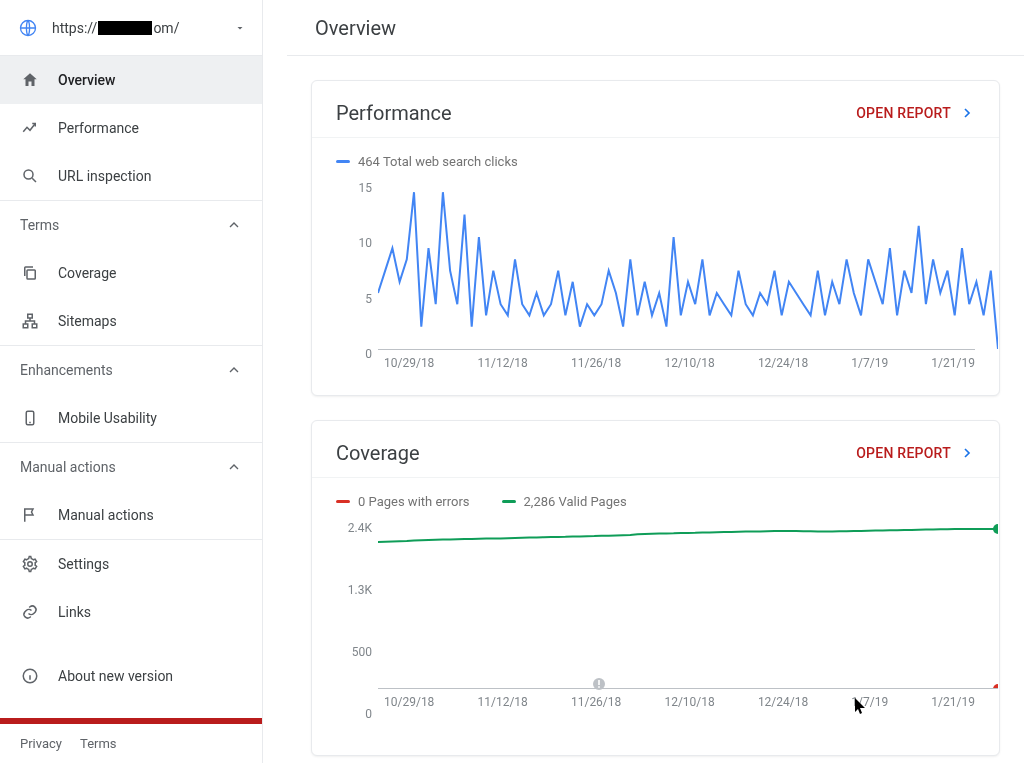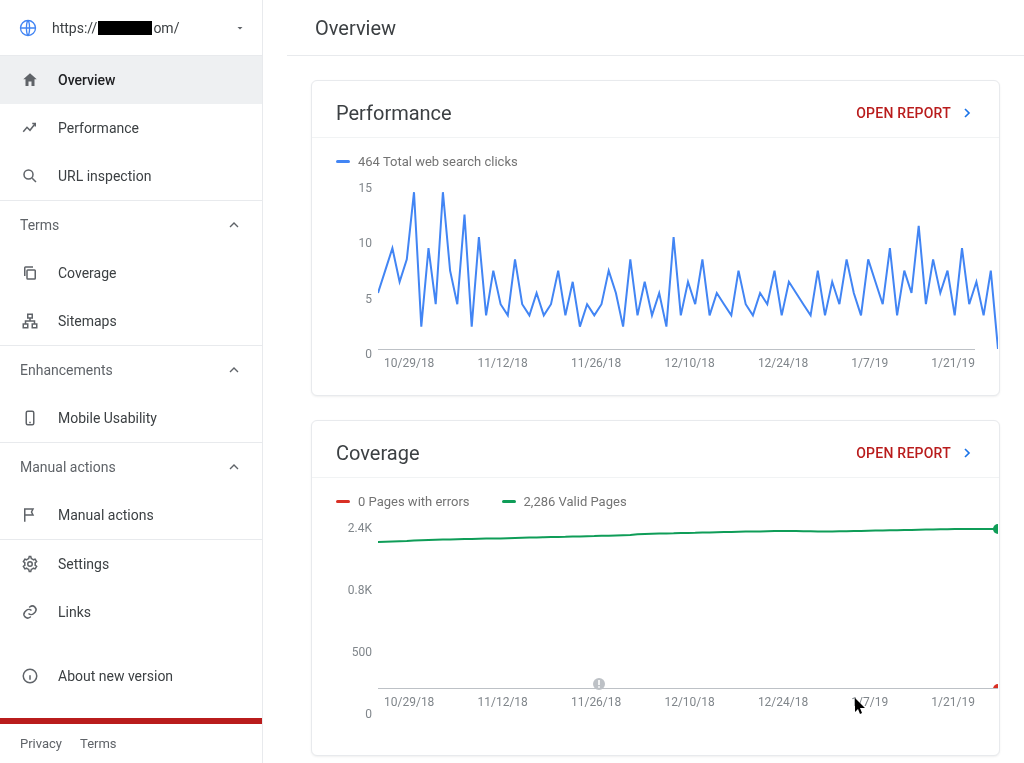--- a/index.html
+++ b/index.html
@@ -419,21 +419,21 @@
               <span>0 Pages with errors</span>
             </div>
             <div class="legend-item">
               <span class="swatch" style="background:#0f9d58"></span>
               <span>2,286 Valid Pages</span>
             </div>
           </div>
           <div class="chart-wrap" style="height:210px">
             <div class="y-ticks" id="cov-yticks">
                 <span>2.4K</span>
-                <span>0.8K</span>
+                <span>1.3K</span>
                 <span>500</span>
                 <span>0</span>
               </div>
             <div class="plot" style="border-bottom:none">
                 <svg id="cov-svg" width="620" height="168">
                   <path d="M0.0 168.0 L7.2 168.0 L14.4 168.0 L21.6 168.0 L28.8 168.0 L36.0 168.0 L43.3 168.0 L50.5 168.0 L57.7 168.0 L64.9 168.0 L72.1 168.0 L79.3 168.0 L86.5 168.0 L93.7 168.0 L100.9 168.0 L108.1 168.0 L115.3 168.0 L122.6 168.0 L129.8 168.0 L137.0 168.0 L144.2 168.0 L151.4 168.0 L158.6 168.0 L165.8 168.0 L173.0 168.0 L180.2 168.0 L187.4 168.0 L194.7 168.0 L201.9 168.0 L209.1 168.0 L216.3 168.0 L223.5 168.0 L230.7 168.0 L237.9 168.0 L245.1 168.0 L252.3 168.0 L259.5 168.0 L266.7 168.0 L274.0 168.0 L281.2 168.0 L288.4 168.0 L295.6 168.0 L302.8 168.0 L310.0 168.0 L317.2 168.0 L324.4 168.0 L331.6 168.0 L338.8 168.0 L346.0 168.0 L353.3 168.0 L360.5 168.0 L367.7 168.0 L374.9 168.0 L382.1 168.0 L389.3 168.0 L396.5 168.0 L403.7 168.0 L410.9 168.0 L418.1 168.0 L425.3 168.0 L432.6 168.0 L439.8 168.0 L447.0 168.0 L454.2 168.0 L461.4 168.0 L468.6 168.0 L475.8 168.0 L483.0 168.0 L490.2 168.0 L497.4 168.0 L504.7 168.0 L511.9 168.0 L519.1 168.0 L526.3 168.0 L533.5 168.0 L540.7 168.0 L547.9 168.0 L555.1 168.0 L562.3 168.0 L569.5 168.0 L576.7 168.0 L584.0 168.0 L591.2 168.0 L598.4 168.0 L605.6 168.0 L612.8 168.0 L620.0 168.0" fill="none" stroke="#d93025" stroke-width="2"></path>
                   <circle cx="620" cy="168" r="5" fill="#d93025"></circle>
                   <path d="M0.0 20.9 L7.2 20.7 L14.4 20.4 L21.6 20.2 L28.8 20.0 L36.0 19.6 L43.3 19.3 L50.5 19.0 L57.7 18.8 L64.9 18.6 L72.1 18.5 L79.3 18.3 L86.5 18.1 L93.7 18.0 L100.9 17.8 L108.1 17.6 L115.3 17.5 L122.6 17.4 L129.8 17.2 L137.0 16.9 L144.2 16.8 L151.4 16.6 L158.6 16.4 L165.8 16.2 L173.0 16.1 L180.2 15.9 L187.4 15.8 L194.7 15.5 L201.9 15.4 L209.1 15.2 L216.3 15.1 L223.5 14.8 L230.7 14.7 L237.9 14.5 L245.1 14.3 L252.3 14.0 L259.5 13.3 L266.7 12.9 L274.0 12.7 L281.2 12.6 L288.4 12.4 L295.6 12.3 L302.8 12.0 L310.0 11.9 L317.2 11.8 L324.4 11.5 L331.6 11.4 L338.8 11.2 L346.0 11.1 L353.3 10.9 L360.5 10.8 L367.7 10.6 L374.9 10.5 L382.1 10.4 L389.3 10.2 L396.5 10.1 L403.7 9.9 L410.9 9.9 L418.1 9.9 L425.3 10.2 L432.6 10.3 L439.8 10.4 L447.0 10.6 L454.2 10.4 L461.4 10.3 L468.6 10.2 L475.8 10.0 L483.0 9.9 L490.2 9.7 L497.4 9.6 L504.7 9.5 L511.9 9.3 L519.1 9.2 L526.3 9.0 L533.5 8.9 L540.7 8.8 L547.9 8.6 L555.1 8.5 L562.3 8.3 L569.5 8.2 L576.7 8.1 L584.0 8.1 L591.2 8.1 L598.4 8.0 L605.6 8.0 L612.8 8.0 L620.0 8.0" fill="none" stroke="#0f9d58" stroke-width="2"></path>
                   <circle cx="620" cy="7.97999999999999" r="5" fill="#0f9d58"></circle>
                   <line x1="0" x2="620" y1="167.5" y2="167.5" stroke="#bdc1c6"></line>

